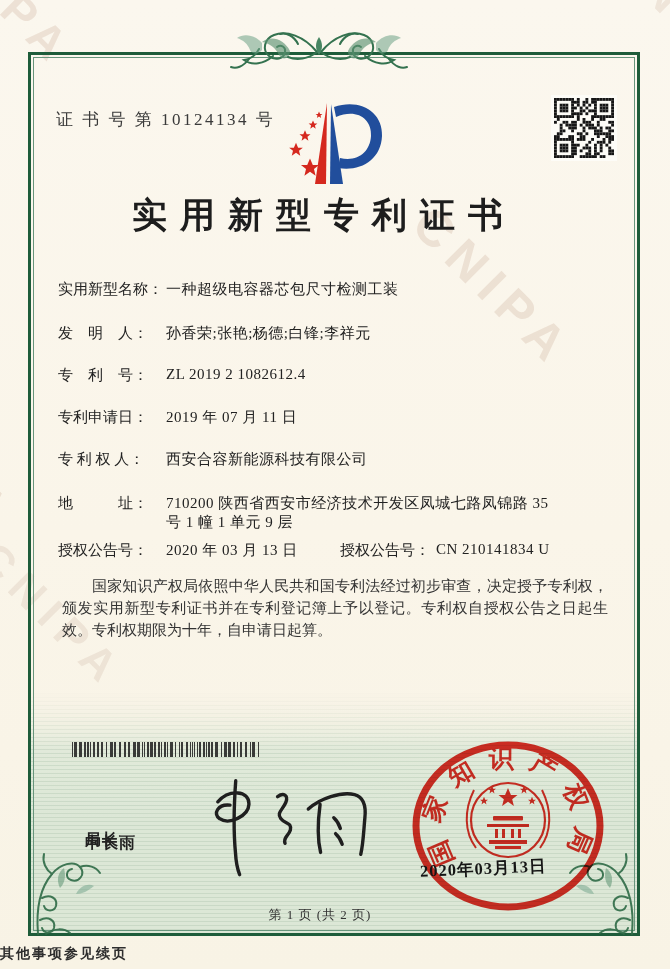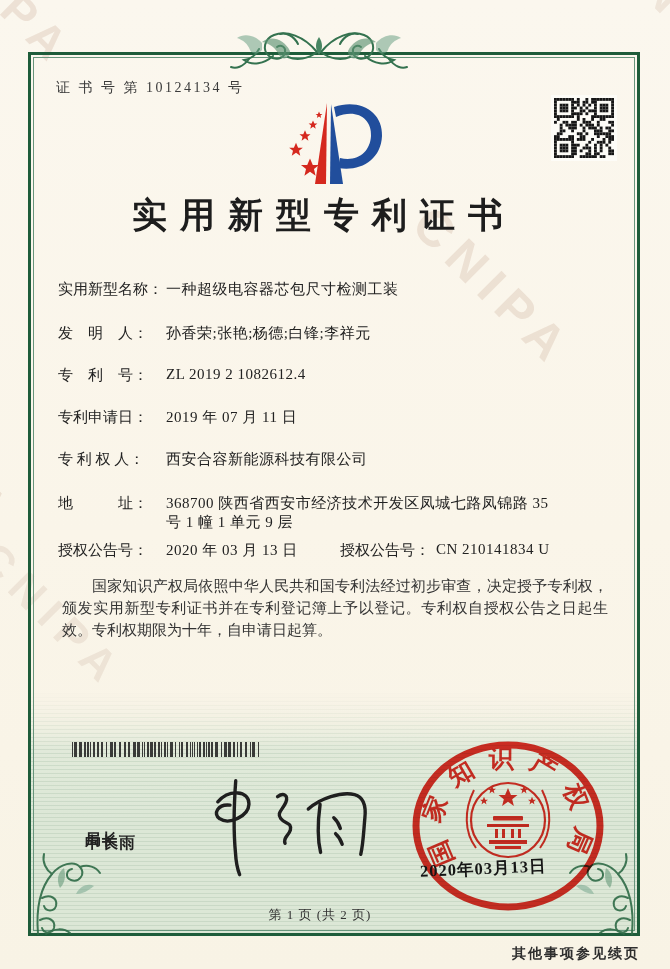--- a/index.html
+++ b/index.html
@@ -25,21 +25,21 @@
   
   .frame{position:absolute;left:28px;top:52px;width:612px;height:884px;box-sizing:border-box;
          border:3px solid #1e5c3a;z-index:2;}
   .frame::after{content:"";position:absolute;left:2px;top:2px;right:2px;bottom:2px;
          border:1px solid #67957c;}
   .ornament-top{position:absolute;left:228px;top:26px;z-index:3;}
   .corner{position:absolute;z-index:3;}
   .corner-l{left:32px;top:836px;}
   .corner-r{left:566px;top:836px;transform:scaleX(-1);}
   
-  .cert-no{position:absolute;left:56px;top:79px;font-size:14px;letter-spacing:2.5px;
+  .cert-no{position:absolute;left:56px;top:108px;font-size:17px;letter-spacing:2.5px;
            color:#3a3a3a;z-index:4;text-align:right;}
   .logo{position:absolute;left:282px;top:98px;z-index:4;}
   .qr{position:absolute;left:551px;top:95px;width:66px;height:66px;background:#fdfcf7;
       display:flex;align-items:center;justify-content:center;z-index:4;}
   .title{position:absolute;left:28px;top:192px;width:488px;margin:0;text-align:right;
          font-size:35px;font-weight:bold;letter-spacing:13px;color:#1d1d1d;z-index:4;}
   .frow{position:absolute;left:58px;width:556px;font-size:15px;z-index:4;display:flex;}
   .flabel{display:inline-block;width:108px;flex:0 0 108px;color:#222;}
   .fval{display:inline-block;color:#222;letter-spacing:.5px;max-width:440px;}
   .fval .vline{display:block;}
@@ -54,21 +54,21 @@
   .sig-title{position:absolute;left:85px;top:806px;font-family:"Liberation Sans",sans-serif;
              font-size:16px;font-weight:bold;color:#222;z-index:4;letter-spacing:1px;margin-top:24px;}
   .sig-name{position:absolute;left:85px;top:833px;font-family:"Liberation Sans",sans-serif;
             font-size:16px;font-weight:bold;color:#222;z-index:4;letter-spacing:1px;}
   .sig-hand{position:absolute;left:193px;top:772px;z-index:4;transform:rotate(-3deg);}
   .seal{position:absolute;left:408px;top:740px;z-index:5;mix-blend-mode:multiply;opacity:.95;}
   .seal-date{position:absolute;left:420px;top:858px;font-size:16.5px;font-weight:bold;
              letter-spacing:1px;color:#151515;transform:rotate(-2.5deg);z-index:6;}
   .page-num{position:absolute;left:28px;top:906px;width:584px;text-align:center;
             font-size:13px;color:#333;z-index:4;letter-spacing:1px;}
-  .continuation{position:absolute;left:0;top:945px;width:640px;text-align:right;
+  .continuation{position:absolute;left:0;top:945px;width:640px;text-align:left;
             font-size:14px;font-weight:bold;color:#2e2e2e;z-index:4;letter-spacing:2px;}
   svg .grn{stroke:#34724f;stroke-width:2;fill:none;stroke-linecap:round;}
 </style>
 </head>
 <body>
 
 <div class="page">
 
   <span class="wm wm1">CNIPA</span>
   <span class="wm wm2">CNIPA</span>
@@ -403,21 +403,21 @@
     <span class="flabel">专利申请日：</span>
     <span class="fval">2019 年 07 月 11 日</span>
   </div>
   <div class="frow r5">
     <span class="flabel">专 利 权 人：</span>
     <span class="fval">西安合容新能源科技有限公司</span>
   </div>
   <div class="frow r6">
     <span class="flabel">地　　　址：</span>
     <span class="fval">
-      <span class="vline">368700 陕西省西安市经济技术开发区凤城七路凤锦路 35</span>
+      <span class="vline">710200 陕西省西安市经济技术开发区凤城七路凤锦路 35</span>
       <span class="vline">号 1 幢 1 单元 9 层</span>
     </span>
   </div>
   <div class="frow rgrant">
     <span class="flabel">授权公告号：</span>
     <span class="fval">2020 年 03 月 13 日</span>
     <span class="gpair2">
       <span class="flabel">授权公告号：</span>
       <span class="fval">CN 210141834 U</span>
     </span>

